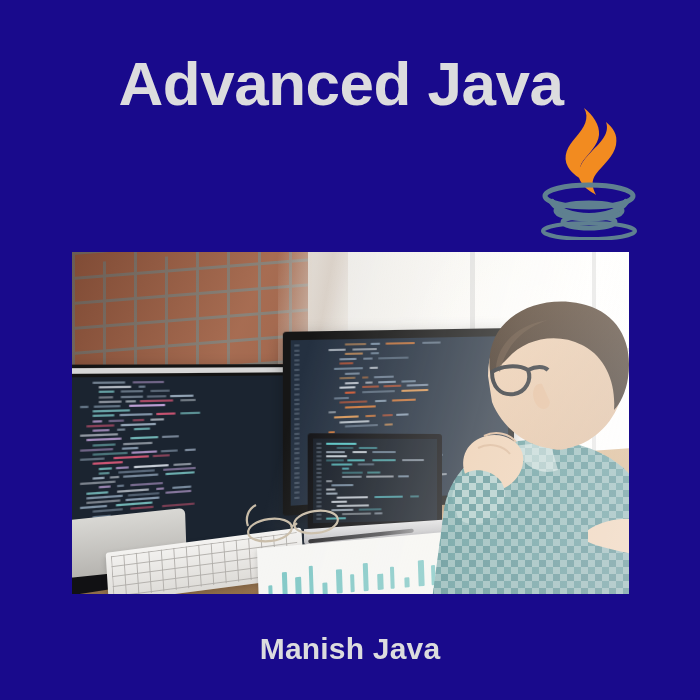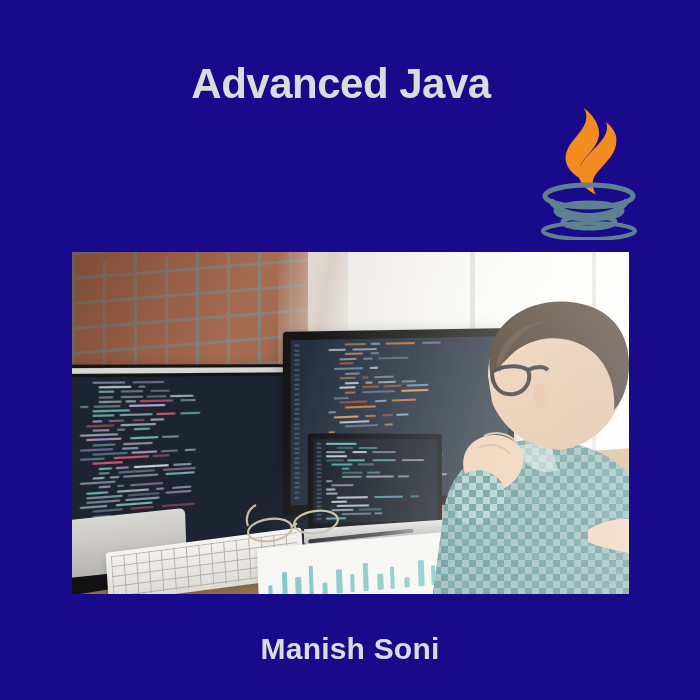--- a/index.html
+++ b/index.html
@@ -24,21 +24,21 @@
 
   
   .title {
     position: absolute;
     left: 0;
     top: 48px;
     width: 700px;
     text-align: center;
     padding-right: 18px;
     box-sizing: border-box;
-    font-size: 42px;
+    font-size: 62px;
     line-height: 72px;
     font-weight: bold;
     letter-spacing: -0.5px;
     color: #dcdcde;
     white-space: nowrap;
   }
 
   
   .java-logo {
     position: absolute;
@@ -727,14 +727,14 @@
                    C106 244, 78 250, 66 238 Z" fill="url(#check)"></path>
 
           <path d="M196 250 C214 238, 240 236, 250 242 L250 276 C232 272, 210 268, 196 262 Z" fill="#eccdb0"></path>
         </svg>
       </div>
 
       <div class="photo-wash"></div>
     </div>
   </div>
 
-  <div class="author">Manish Soni</div>
+  <div class="author">Manish Java</div>
 </div>
 
 </body></html>

